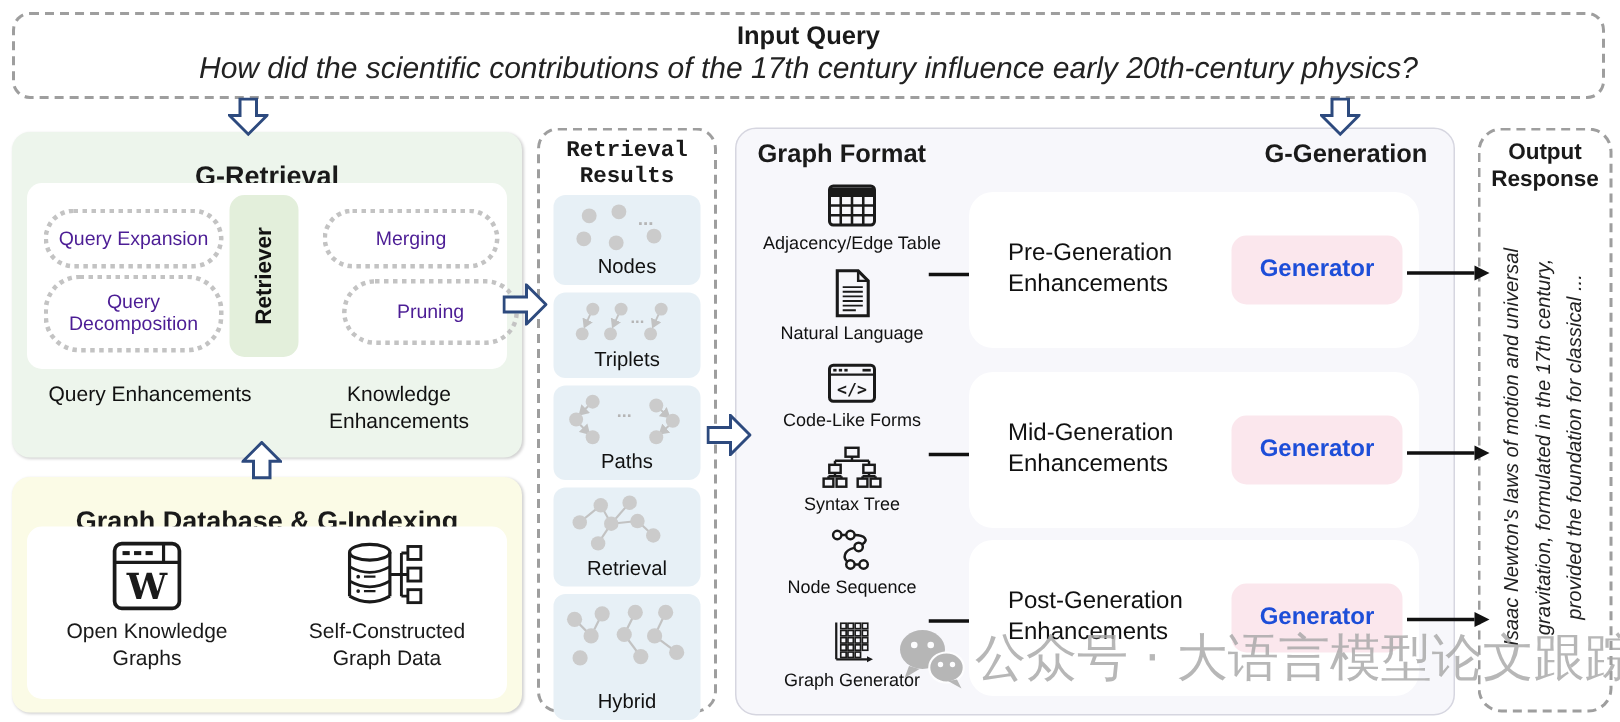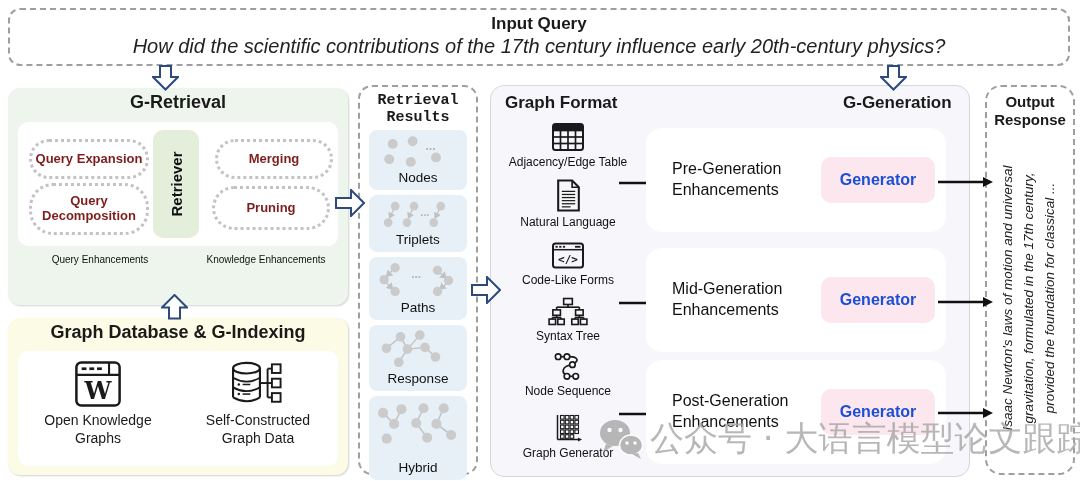--- a/index.html
+++ b/index.html
@@ -8,32 +8,32 @@
 
   
   #input-box{position:absolute;left:8px;top:8px;width:1058px;height:54px;border:2px dashed #9e9e9e;
              border-radius:12px;background:#fff;text-align:center;}
   .iq-title{margin-top:4px;font-size:17px;font-weight:bold;}
   .iq-question{margin-top:1px;font-size:20px;font-style:italic;color:#222;}
 
   
   #gr-box{position:absolute;left:8px;top:88px;width:340px;height:217px;background:#edf5ec;
           border-radius:12px;box-shadow:1px 1px 2px rgba(0,0,0,.18);}
-  .sec-title{text-align:center;font-weight:bold;font-size:18px;padding-top:4px;}
+  .sec-title{text-align:center;font-weight:bold;font-size:18px;padding-top:19px;}
   #gr-inner{position:absolute;left:10px;top:34px;width:320px;height:124px;background:#fff;border-radius:10px;}
-  .pill{position:absolute;border:3px dotted #c3c3c3;border-radius:24px;color:#7f1d1d;font-weight:bold;
+  .pill{position:absolute;border:3px dotted #c3c3c3;border-radius:24px;color:#4c1d95;font-weight:normal;
         font-size:13px;display:flex;align-items:center;justify-content:center;text-align:center;line-height:1.15;}
   #pill-qe{left:11px;top:17px;width:114px;height:34px;}
   #pill-qd{left:11px;top:61px;width:114px;height:46px;}
   #retriever{position:absolute;left:135px;top:8px;width:46px;height:108px;background:#e3efdb;border-radius:10px;}
   #retriever span{position:absolute;left:50%;top:50%;transform:translate(-50%,-50%) rotate(-90deg);
                   font-weight:bold;font-size:15px;white-space:nowrap;color:#111;}
   #pill-mg{left:197px;top:17px;width:112px;height:34px;}
-  #pill-pr{left:194px;top:64px;width:112px;height:38px;}
-  .group-label{position:absolute;font-size:10px;text-align:center;line-height:1.25;color:#111;}
+  #pill-pr{left:210px;top:64px;width:112px;height:38px;}
+  .group-label{position:absolute;font-size:14px;text-align:center;line-height:1.25;color:#111;}
   #gl-query{left:16px;top:166px;width:152px;}
   #gl-knowledge{left:180px;top:166px;width:156px;}
 
   #gi-box{position:absolute;left:8px;top:318px;width:340px;height:157px;background:#fbfbe6;
           border-radius:12px;box-shadow:1px 1px 2px rgba(0,0,0,.18);}
   #gi-inner{position:absolute;left:10px;top:33px;width:320px;height:115px;background:#fff;border-radius:10px;display:flex;}
   .gi-item{flex:1;display:flex;flex-direction:column;align-items:center;padding-top:9px;}
   .gi-label{font-size:14px;text-align:center;line-height:1.25;margin-top:4px;}
 
   
@@ -239,21 +239,21 @@
             <line x1="58" y1="21" x2="70" y2="32"></line>
         </g>
         <circle cx="30" cy="9" r="5.5" fill="#cbcbcb"></circle>
           <circle cx="52" cy="7" r="5.5" fill="#cbcbcb"></circle>
         <circle cx="14" cy="22" r="5.5" fill="#cbcbcb"></circle>
           <circle cx="38" cy="23" r="5.5" fill="#cbcbcb"></circle>
         <circle cx="58" cy="21" r="5.5" fill="#cbcbcb"></circle>
           <circle cx="28" cy="38" r="5.5" fill="#cbcbcb"></circle>
         <circle cx="70" cy="32" r="5.5" fill="#cbcbcb"></circle>
       </svg>
-      <div class="rr-label">Response</div>
+      <div class="rr-label">Retrieval</div>
     </div>
 
     <div id="rr-hybrid" class="rr-item">
       <svg width="92" height="46" viewBox="0 0 100 50">
         <g stroke="#c2c2c2" stroke-width="1.6">
           <line x1="32" y1="10" x2="24" y2="26"></line>
             <line x1="56" y1="9" x2="48" y2="25"></line>
           <line x1="48" y1="25" x2="60" y2="41"></line>
             <line x1="78" y1="9" x2="70" y2="26"></line>
           <line x1="12" y1="14" x2="24" y2="26"></line>

